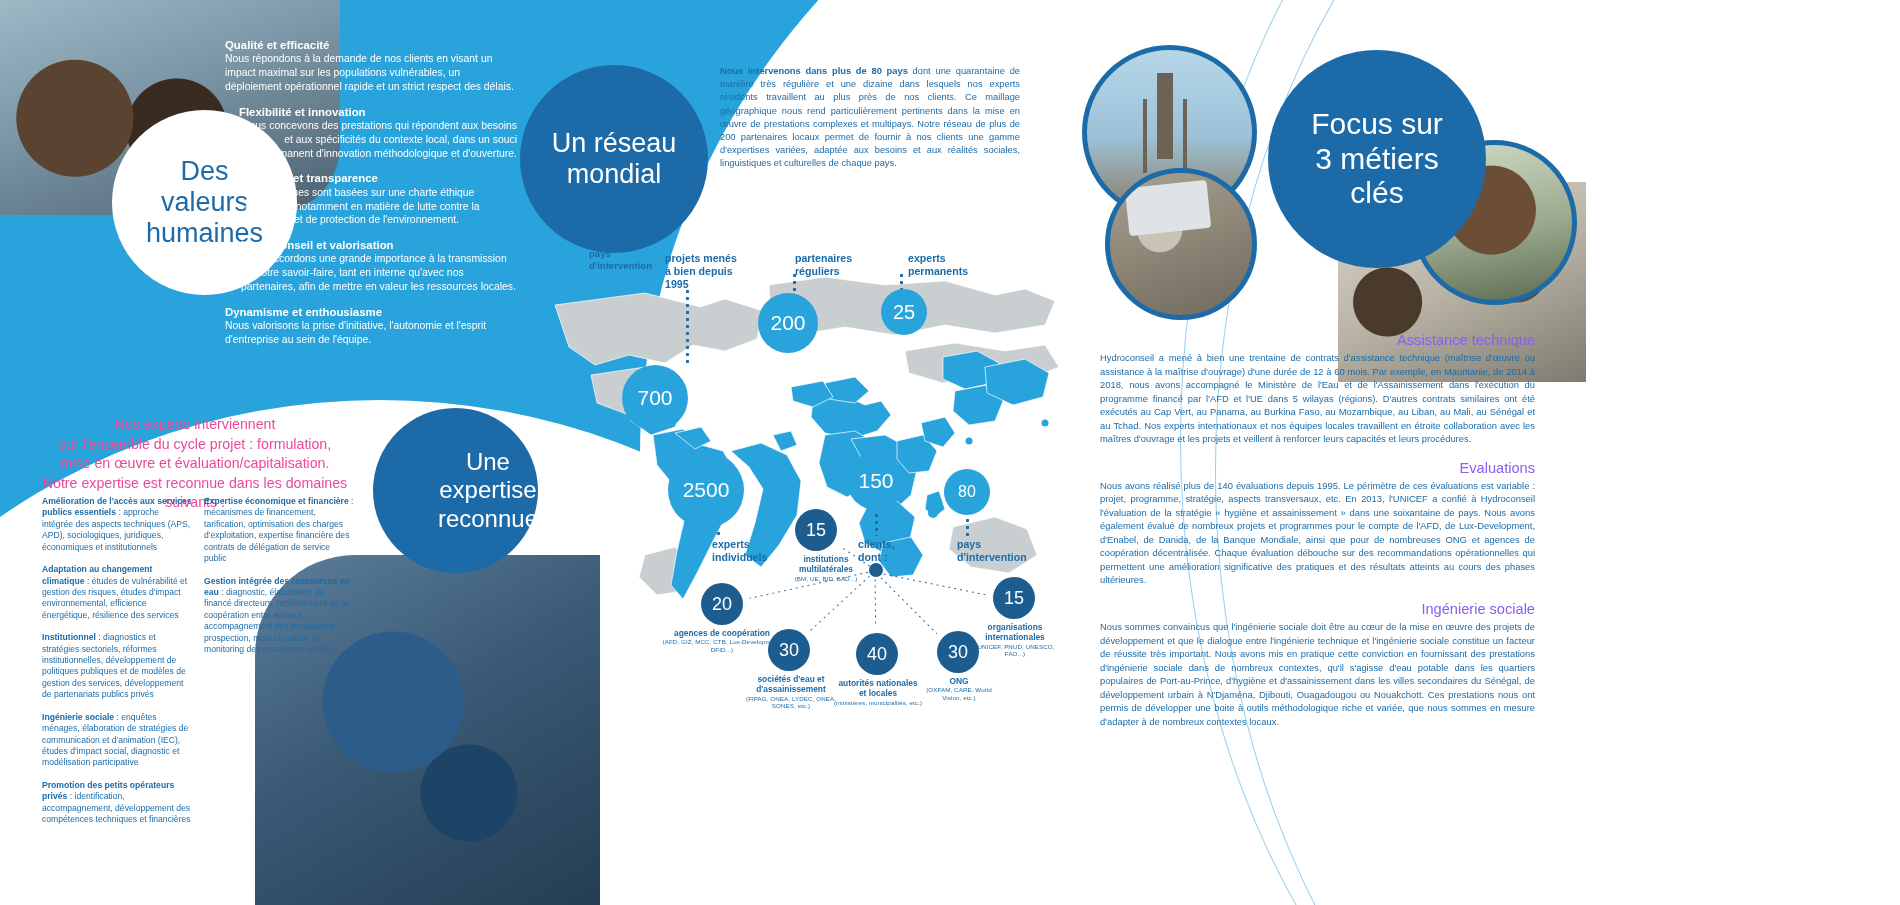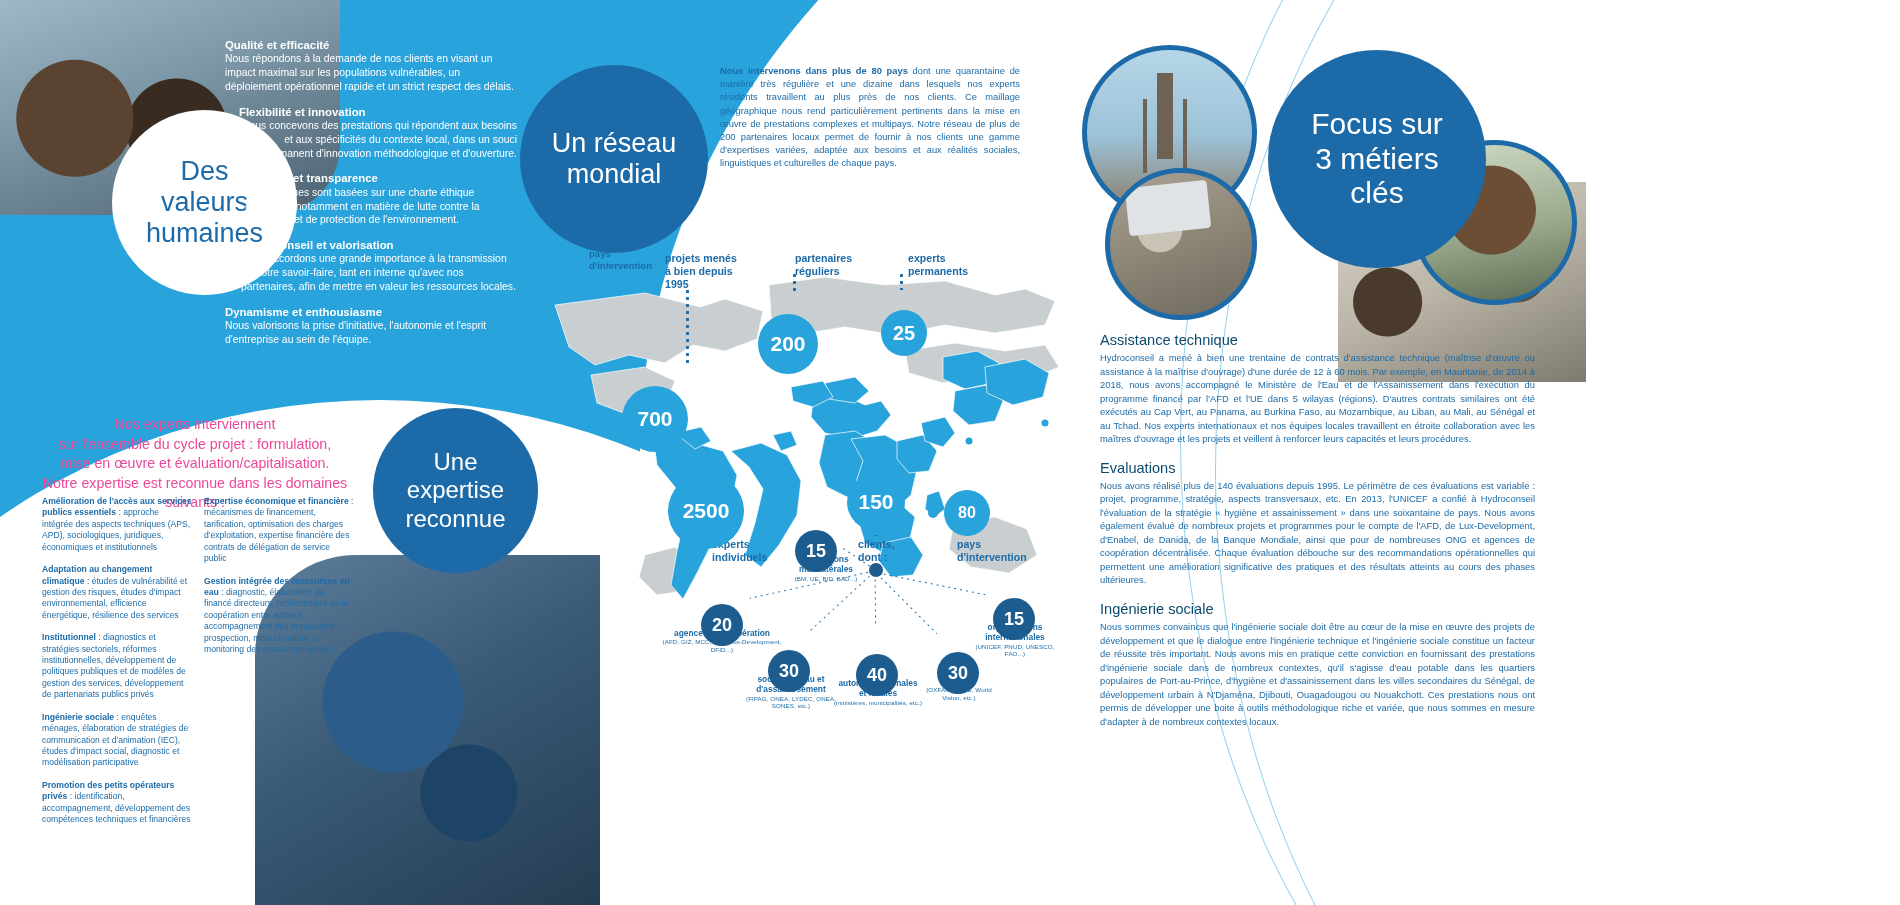--- a/index.html
+++ b/index.html
@@ -100,21 +100,21 @@
   
   .big-circle {
     position: absolute; border-radius: 50%; display:flex;
     align-items:center; justify-content:center; text-align:center;
     color:#fff; z-index: 8;
   }
   .c-valeurs { left: 112px; top: 110px; width: 185px; height: 185px; background:#ffffff; }
   .c-valeurs .txt { color:#1C6BA8; font-size: 27px; line-height: 1.16; font-weight: 400; }
   .c-reseau { left: 520px; top: 65px; width: 188px; height: 188px; background:#1C6BA8; }
   .c-reseau .txt { font-size: 27px; line-height: 1.16; }
-  .c-expertise { left: 373px; top: 408px; width: 165px; height: 165px; background:#1C6BA8; }
+  .c-expertise { left: 373px; top: 408px; width: 165px; height: 165px; background:#1C6BA8;justify-content:flex-end; }
   .c-expertise .txt { font-size: 24px; line-height: 1.18; }
   .c-focus { left: 1268px; top: 50px; width: 218px; height: 218px; background:#1C6BA8; }
   .c-focus .txt { font-size: 30px; line-height: 1.16; }
 
   
   .values-block { position:absolute; left: 225px; top: 38px; width: 292px; z-index: 9; color:#fff; }
   .v-item { margin-bottom: 11px; }
   .v-title { font-size: 11.4px; font-weight: bold; line-height: 1.25; }
   .v-body { font-size: 10.4px; line-height: 1.33; }
   .v-i0 .v-body, .v-i0 .v-title { text-align: left; }
@@ -147,32 +147,32 @@
   
   .legend { position:absolute; left: 565px; top: 248px; z-index: 10; display:flex; align-items:flex-start; gap:7px; }
   .legend-dot { width: 17px; height: 17px; border-radius:50%; background:#29A3DC; margin-top:1px; }
   .legend-label { color:#1C6BA8; font-size: 9.6px; line-height:1.2; font-weight:bold; }
 
   .stat-label { position:absolute; color:#1C6BA8; font-size:10.6px; font-weight:bold; line-height:1.22; z-index:10; }
   .stat-label .sub { font-weight: normal; font-size: 6.2px; line-height: 1.2; letter-spacing: .1px; }
 
   .node {
     position:absolute; border-radius:50%; display:flex; align-items:center; justify-content:center;
-    color:#fff; font-weight:bold; z-index:11;margin-top:21px;
+    color:#fff; font-weight:normal; z-index:11;
   }
   .node.sky { background:#29A3DC; }
   .node.navy { background:#1C5C8F; }
 
   .dots { position:absolute; z-index: 9; }
   .dots-v { width:3px; background-image: radial-gradient(circle, #1C6BA8 1.4px, transparent 1.5px); background-size: 3px 7px; }
   .hub { position:absolute; width:14px; height:14px; border-radius:50%; background:#1C5C8F; z-index:12; }
 
   
   .right-col { position:absolute; left: 1100px; top: 332px; width: 435px; z-index: 9; }
-  .rc-h { color:#0c4a6e; font-size: 14.6px; font-weight: normal; margin-bottom: 3px; }
+  .rc-h { color:#8b5cf6; font-size: 14.6px; font-weight: normal; margin-bottom: 3px; text-align: right; }
   .rc-p { color:#1C6BA8; font-size: 9.4px; line-height: 1.44; text-align: justify; margin-bottom: 14px; }
 
   .conn { position:absolute; z-index:9; background-image: radial-gradient(circle, #1C6BA8 1.3px, transparent 1.4px); background-size: 6px 6px; height: 3px; transform-origin: 0 50%; }
 </style>
 </head>
 <body>
 
 <div id="stage">
 
   <div class="bg-blue-right-strip"></div>

